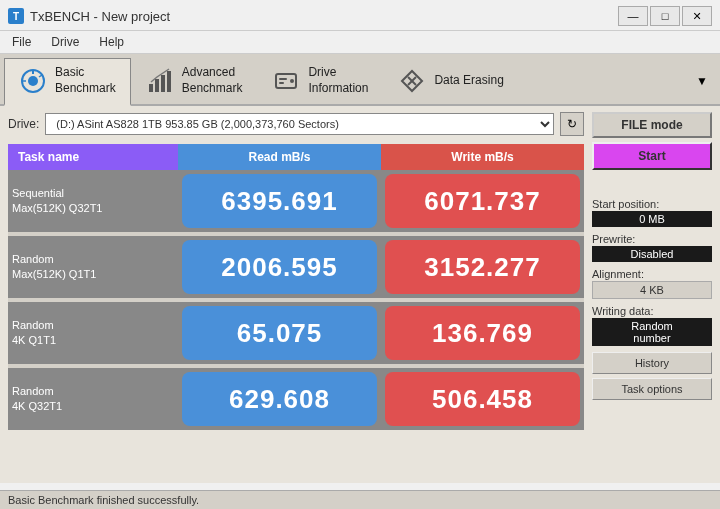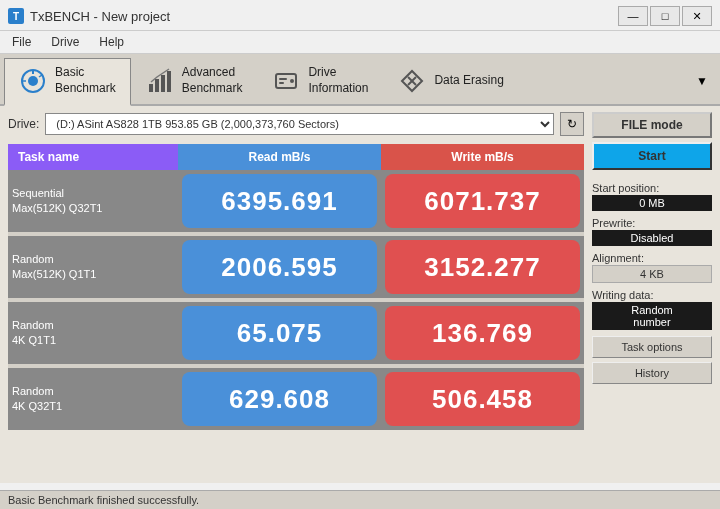--- a/index.html
+++ b/index.html
@@ -155,30 +155,30 @@
       border: 2px outset #ccc;
       padding: 4px 8px;
       text-align: center;
       font-size: 12px;
       font-weight: bold;
       color: #333;
       cursor: pointer;
       margin-bottom: 4px;
     }
     .start-btn {
-      background: #0ea5e9;
+      background: #d946ef;
       border: 2px outset #aaa;
       border-color: #eee #888 #888 #eee;
       padding: 5px 8px;
       text-align: center;
       font-size: 12px;
       font-weight: bold;
       color: #333;
       cursor: pointer;
-      margin-bottom: 8px;
+      margin-bottom: 24px;
     }
     .param-label {
       font-size: 11px;
       color: #333;
       margin-bottom: 1px;
       margin-top: 4px;
     }
     .param-value {
       background: #1a1a1a;
       color: white;
@@ -388,20 +388,20 @@
     </div>
     <div>
       <div class="param-label">Alignment:</div>
       <div class="param-value light">4 KB</div>
     </div>
     <div>
       <div class="param-label">Writing data:</div>
       <div class="param-value">Random number</div>
     </div>
 
+    <button class="action-btn">History</button>
     <button class="action-btn">Task options</button>
-    <button class="action-btn">History</button>
   </div>
 </div>
 
 <div class="status-bar">
   <span>Basic Benchmark finished successfully.</span>
 </div>
 
 </body></html>

